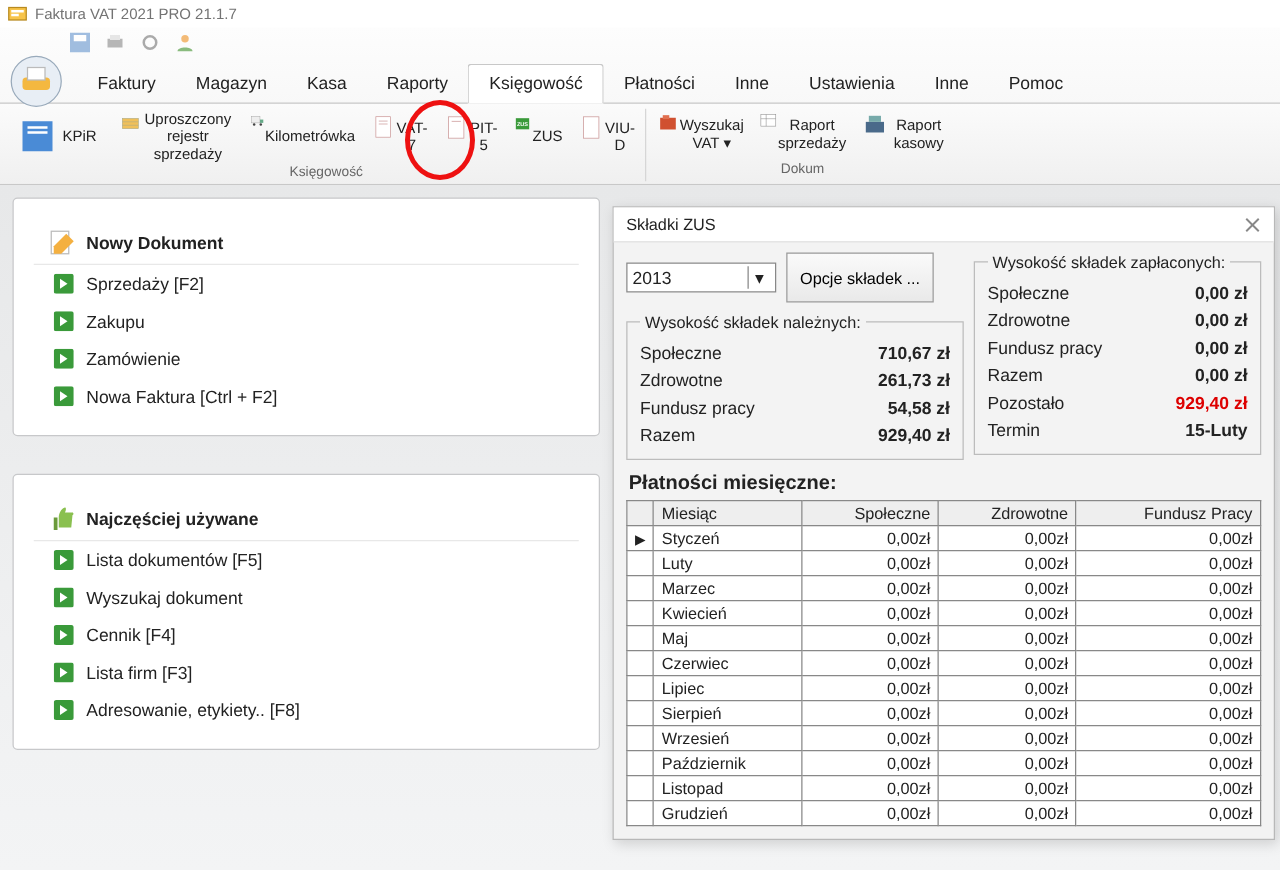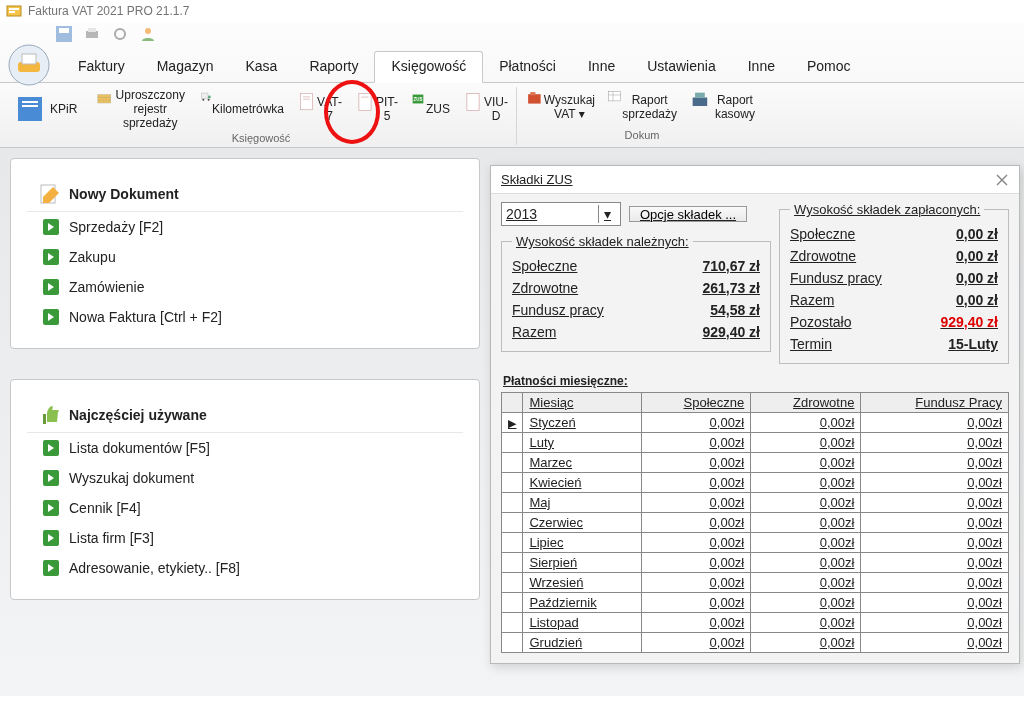--- a/index.html
+++ b/index.html
@@ -146,21 +146,20 @@
   .arrow { width: 16px; height: 16px; }
   
   .modal {
     position: absolute;
     left: 490px;
     top: 165px;
     width: 530px;
     background: #f3f3f3;
     border: 1px solid #b8b8b8;
     box-shadow: 2px 3px 10px rgba(0,0,0,.15);
-    text-decoration: underline;
   }
   .modal-title {
     display: flex;
     justify-content: space-between;
     align-items: center;
     padding: 6px 10px;
     font-size: 13px;
     background: #fff;
     border-bottom: 1px solid #ddd;
   }
@@ -168,37 +167,37 @@
   .modal-body { padding: 8px 10px 10px; }
   .toprow { display:flex; align-items:flex-start; gap:2px; }
   .yearsel {
     display:flex; align-items:center;
     border:1px solid #888; background:#fff;
     height:24px; width:120px; padding:0 4px;
     font-size:14px; justify-content:space-between;
   }
   .yearsel .dd { width:18px;height:18px;border-left:1px solid #888;display:flex;align-items:center;justify-content:center; }
   .opcje-btn {
-    height:16px; padding:0 10px;
+    height:40px; padding:0 10px;
     border:1px solid #9a9a9a;
     background:linear-gradient(#fafafa,#e9e9e9);
     font-size:13px; cursor:pointer;
   }
   .fieldset {
     border:1px solid #bcbcbc;
     padding:6px 10px 8px; margin:0;
     font-size:14px;
   }
   .fieldset legend { font-size:13px; padding:0 4px; }
   .kv { display:flex; justify-content:space-between; padding:3px 0; }
   .kv .v { font-weight:bold; }
   .red { color:#d00; }
   .due-box { margin-top:8px; width:270px; }
   .paid-box { width:230px; }
-  .section-label { font-weight:bold; margin:10px 0 4px 2px; font-size:12px; }
+  .section-label { font-weight:bold; margin:10px 0 4px 2px; font-size:16px; }
   table.months {
     border-collapse: collapse;
     width: 100%;
     background:#fff;
     font-size:13px;
   }
   table.months th, table.months td {
     border:1px solid #888;
     padding:2px 6px;
     text-align:left;

